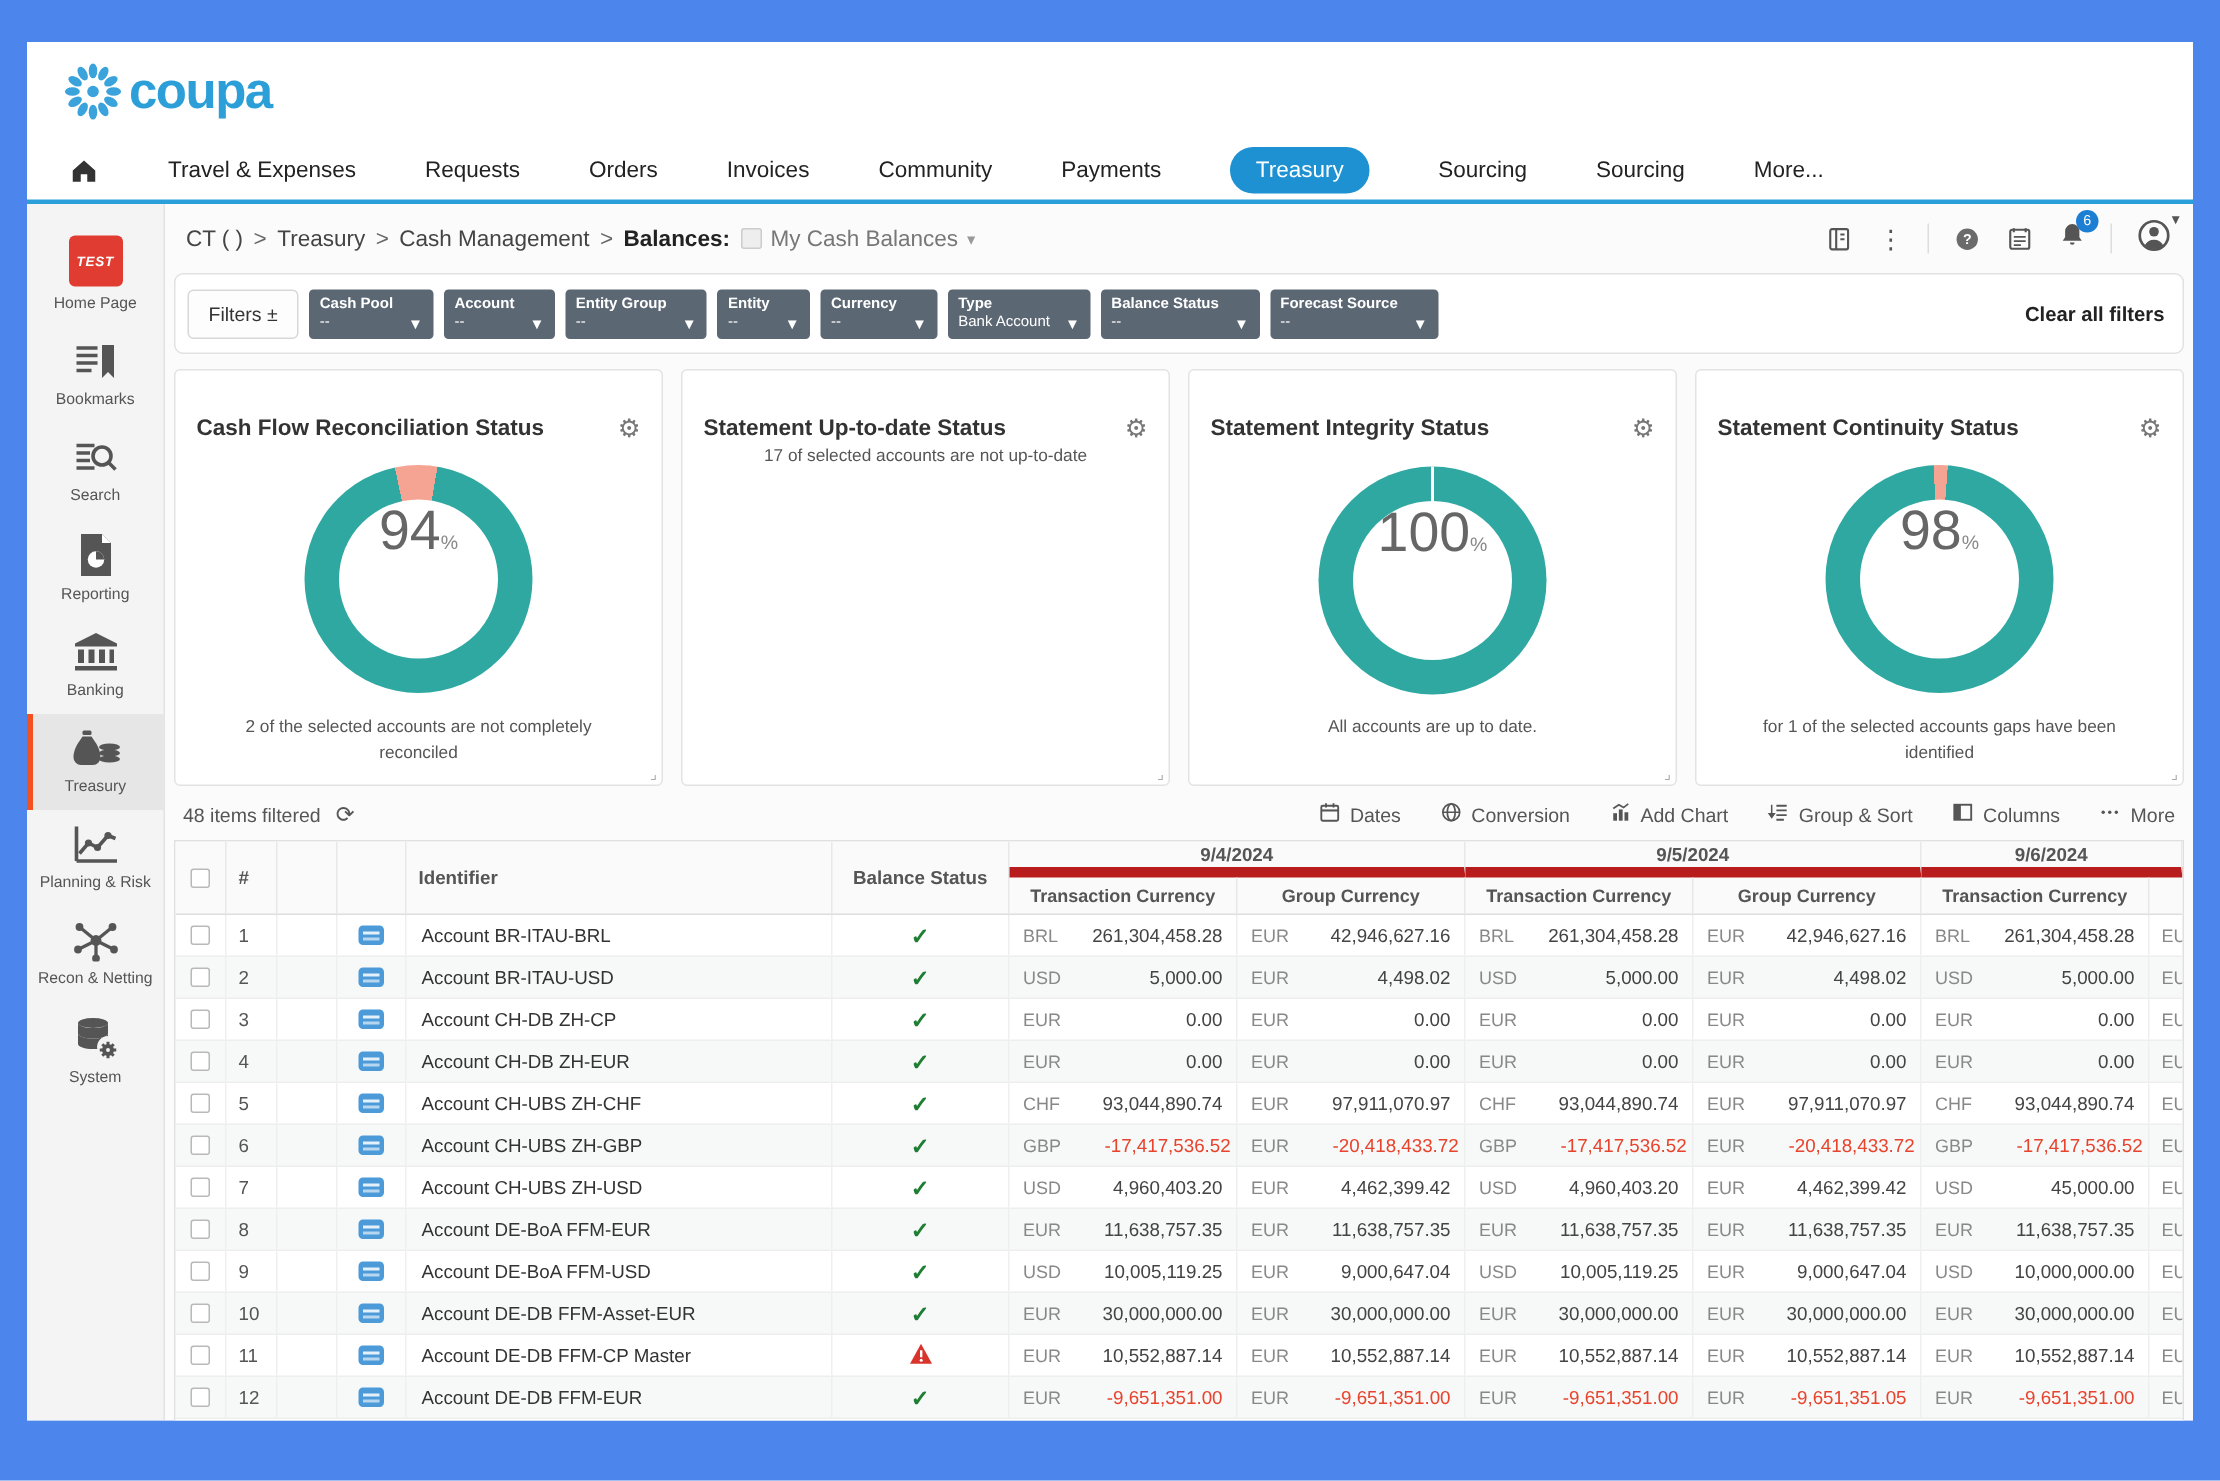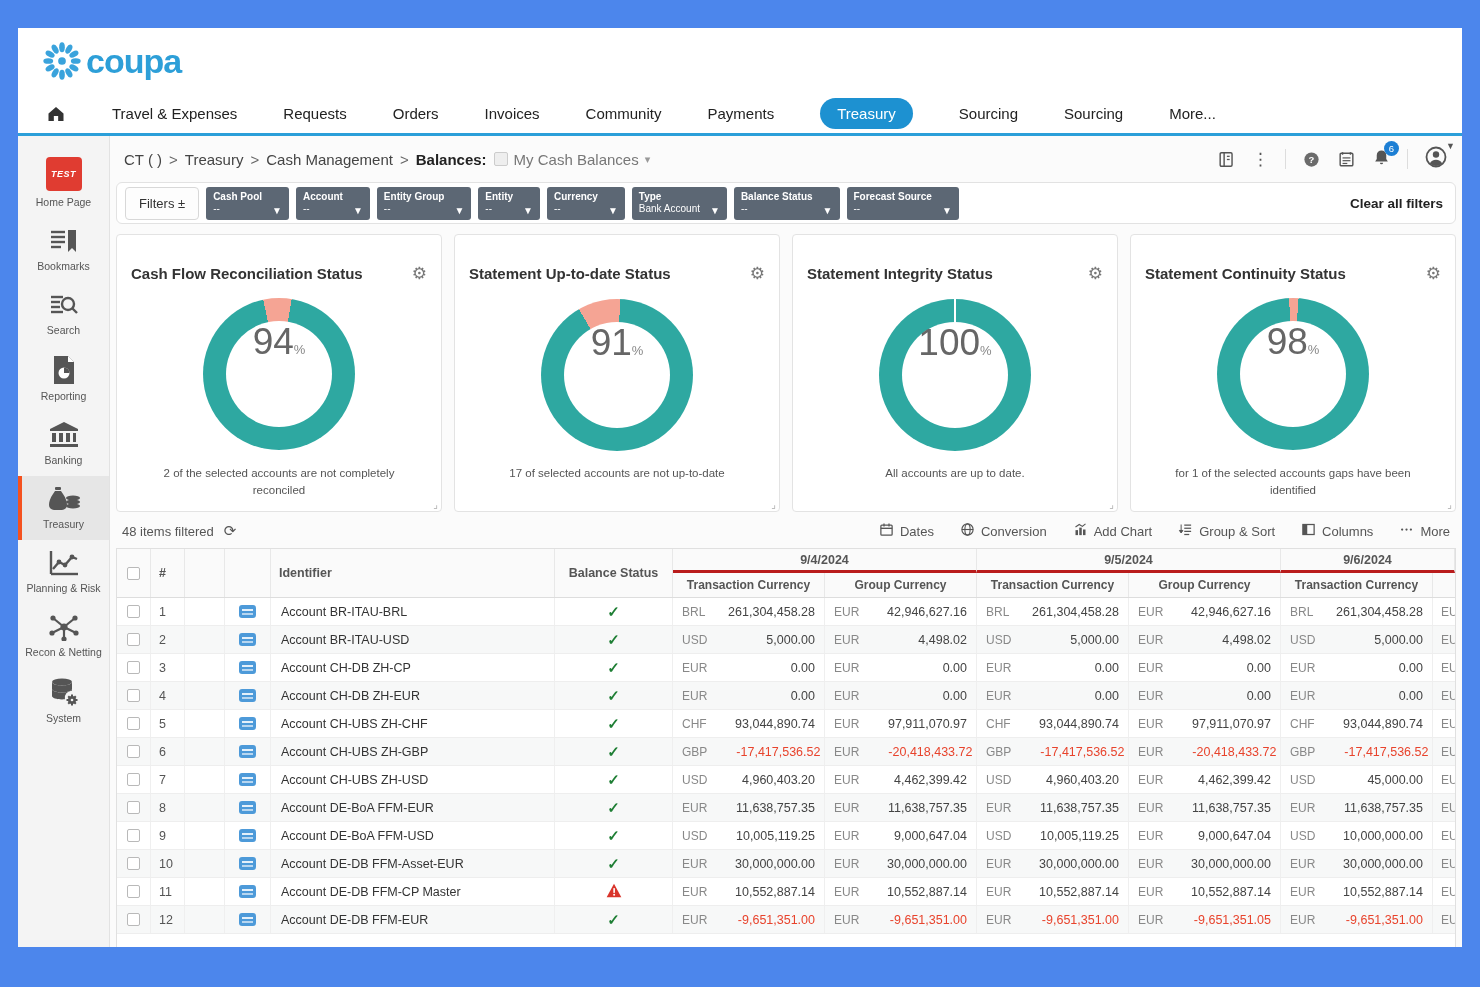--- a/index.html
+++ b/index.html
@@ -38,21 +38,21 @@
   .view-box-icon { width:14px; height:14px; border:1px solid #ccc; background:#eee; border-radius:2px; display:inline-block; }
   .view-sel { color:#777; display:flex; align-items:center; gap:6px; }
   .view-caret { color:#999; font-size:11px; }
   .crumb-icons { margin-left:auto; display:flex; align-items:center; gap:16px; color:#555; }
   .ic-divider { width:1px; height:20px; background:#ddd; }
   .bell-wrap { position:relative; }
   .bell-badge { position:absolute; top:-7px; right:-8px; background:#1d7fd4; color:#fff; border-radius:50%; width:15px; height:15px; font-size:9.5px; display:flex; align-items:center; justify-content:center; }
   .kebab { font-size:17px; color:#555; letter-spacing:0; line-height:1; }
 
   
-  .filter-bar { background:#fff; border:1px solid #e2e2e2; border-radius:6px; height:42px; display:flex; align-items:center; padding:0 12px 0 8px; }
+  .filter-bar { background:#fff; border:1px solid #e2e2e2; border-radius:6px; height:54px; display:flex; align-items:center; padding:0 12px 0 8px; }
   .filters-btn { border:1px solid #d8d8d8; border-radius:4px; background:#fdfdfd; padding:8px 13px; font-size:13px; color:#333; cursor:pointer; }
   .fdrop { margin-left:7px; background:#5c6774; color:#fff; border-radius:3px; padding:4px 7px; display:flex; align-items:flex-end; gap:10px; cursor:pointer; }
   .fdrop .lines { display:flex; flex-direction:column; line-height:1.25; }
   .fdrop .flabel { font-size:10px; font-weight:bold; }
   .fdrop .fvalue { font-size:10px; }
   .fdrop .chev { font-size:10px; }
   .clear-filters { margin-left:auto; font-size:13.5px; font-weight:bold; color:#222; cursor:pointer; }
 
   
   .cards-row { display:flex; gap:12px; margin-top:10px; }
@@ -75,21 +75,21 @@
   .refresh { margin-left:10px; font-size:15px; color:#555; cursor:pointer; }
   .tool-btns { margin-left:auto; display:flex; align-items:center; gap:26px; }
   .tool-btn { display:flex; align-items:center; gap:6px; font-size:13px; color:#555; cursor:pointer; white-space:nowrap; }
 
   
   .table-wrap { background:#fff; border:1px solid #e0e0e0; border-bottom:none; overflow:hidden; flex:1; }
   .tgrid { display:grid; grid-template-columns:34px 34px 40px 46px 284px 118px 152px 152px 152px 152px 152px 1fr; }
   .thead { background:#fafafa; border-bottom:1px solid #ddd; grid-template-rows:24px 24px; }
   .th { font-size:12.5px; font-weight:bold; color:#555; display:flex; align-items:center; border-right:1px solid #e8e8e8; padding:0 8px; }
   .th.span2 { grid-row:1 / 3; }
-  .th.date-cell { justify-content:center; border-bottom:3px solid #b91c1c; }
+  .th.date-cell { justify-content:center; border-bottom:7px solid #b91c1c; }
   .th.sub { grid-row:2; justify-content:center; font-size:12px; }
   .trow { border-bottom:1px solid #eee; height:28px; cursor:pointer; }
   .trow:nth-child(even) { background:#f7f8f8; }
   .td { display:flex; align-items:center; border-right:1px solid #efefef; font-size:12.5px; color:#444; overflow:hidden; }
   .td.center { justify-content:center; }
   .cbx { width:13px; height:13px; border:1px solid #b9b9b9; border-radius:2px; background:#fff; }
   .rownum { padding-left:8px; color:#555; }
   .acct-chip { width:17px; height:13px; background:#4d9ad9; border-radius:3px; position:relative; }
   .acct-chip::after { content:""; position:absolute; left:3px; top:4px; right:3px; height:2px; background:rgba(255,255,255,.85); box-shadow:0 4px 0 rgba(255,255,255,.6); }
   .ident { padding-left:10px; color:#333; }
@@ -421,27 +421,20 @@
                 </div>
               </div>
             </div>
             <div class="card-caption">2 of the selected accounts are not completely reconciled</div>
             <div class="resize-corner">⌟</div>
           </div>
           <div class="card">
             <div class="card-head">
               <div class="card-title">Statement Up-to-date Status</div>
               <div class="gear">⚙</div>
-            </div>
-            <div class="donut-wrap">
-              <div class="donut" style="background: conic-gradient(from -30deg, rgb(245, 164, 148) 0deg, rgb(245, 164, 148) 32.4deg, rgb(46, 168, 161) 32.4deg, rgb(46, 168, 161) 360deg);">
-                <div class="donut-hole">
-                  <div class="pct">91<small>%</small></div>
-                </div>
-              </div>
             </div>
             <div class="card-caption">17 of selected accounts are not up-to-date</div>
             <div class="resize-corner">⌟</div>
           </div>
           <div class="card">
             <div class="card-head">
               <div class="card-title">Statement Integrity Status</div>
               <div class="gear">⚙</div>
             </div>
             <div class="donut-wrap">

